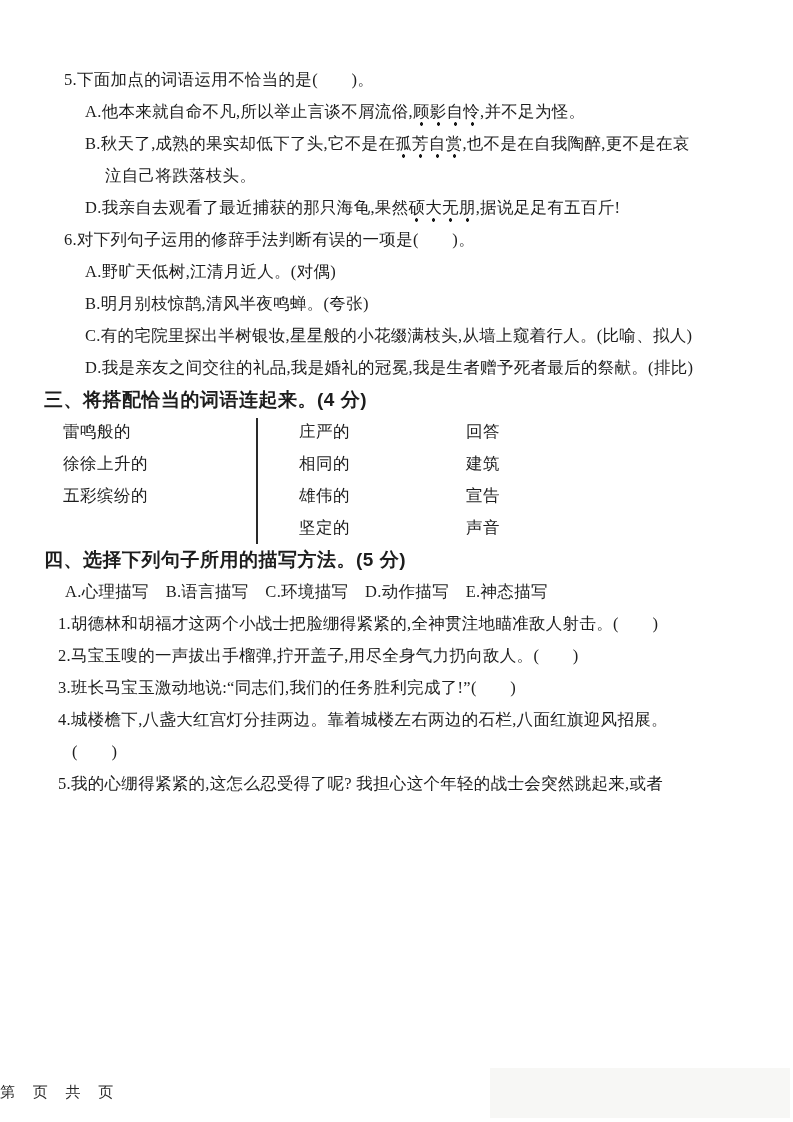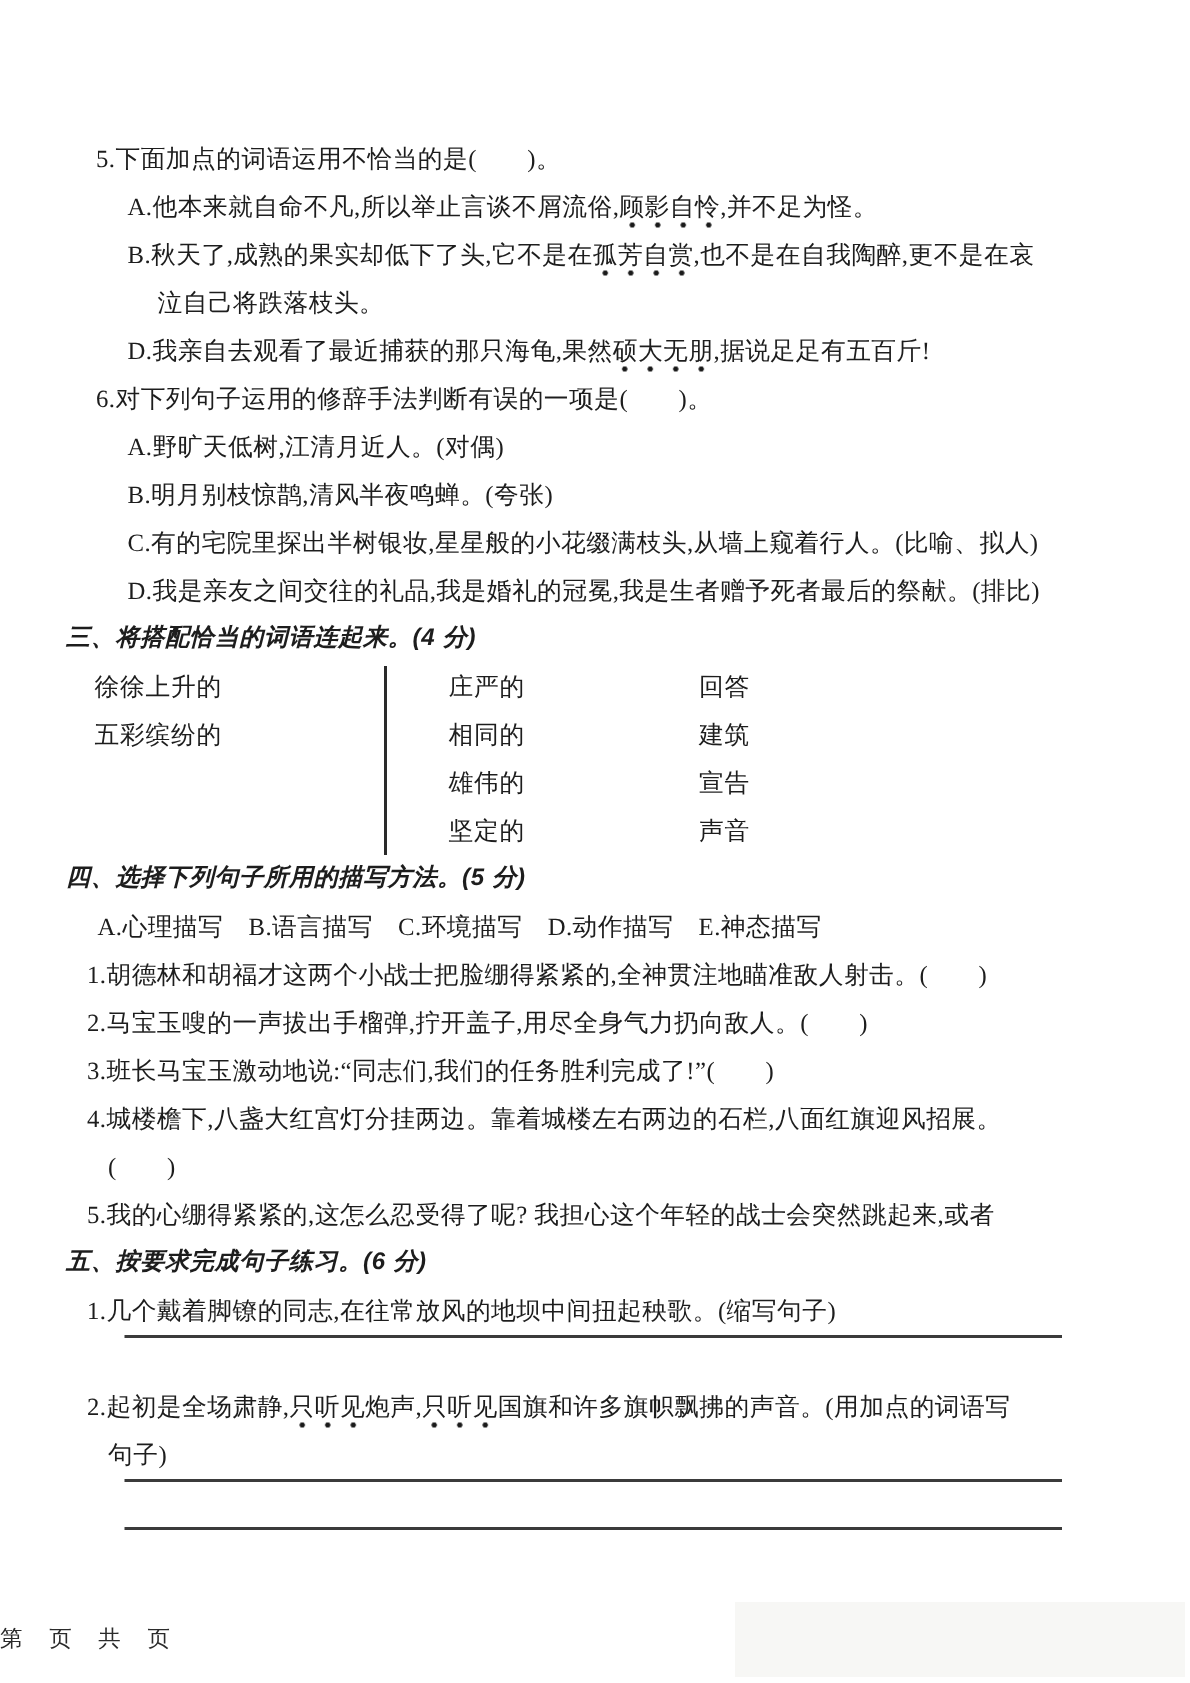--- a/index.html
+++ b/index.html
@@ -9,42 +9,41 @@
     font-family:"Liberation Serif","DejaVu Serif",serif;
     color:#1d1d1d;
     position:relative;
     overflow:hidden;
   }
   .page{
     position:absolute;inset:0;
     overflow:hidden;
   }
   .content{
-    padding:90px 0 0 60px;
+    padding:64px 0 0 60px;
   }
   .line{
     margin:0;
     line-height:32px;
     font-size:16.5px;
     white-space:nowrap;
     letter-spacing:0.3px;
   }
   .stem{margin-left:4px;}
   .opt{margin-left:25px;}
   .opt-cont{margin-left:45px;}
   .item{margin-left:-2px;}
   .item-cont{margin-left:12px;}
   .methods{margin-left:5px;}
   .sec-h{
     margin-left:-16px;
     font-family:"Liberation Sans","DejaVu Sans",sans-serif;
     font-weight:700;
-    font-size:16px;
+    font-size:19px;
     letter-spacing:0.5px;
-    font-style:italic;
   }
   
   .emph{
     background-image:radial-gradient(circle at center,#1a1a1a 1.6px,transparent 1.9px);
     background-size:17px 6px;
     background-repeat:repeat-x;
     background-position:left bottom;
     padding-bottom:6px;
     margin-bottom:-6px;
   }
@@ -107,20 +106,21 @@
       <p class="line opt">A.野旷天低树,江清月近人。(对偶)</p>
       <p class="line opt">B.明月别枝惊鹊,清风半夜鸣蝉。(夸张)</p>
       <p class="line opt">C.有的宅院里探出半树银妆,星星般的小花缀满枝头,从墙上窥着行人。(比喻、拟人)</p>
       <p class="line opt">D.我是亲友之间交往的礼品,我是婚礼的冠冕,我是生者赠予死者最后的祭献。(排比)</p>
     </section>
 
     <section>
       <p class="line sec-h">三、将搭配恰当的词语连起来。(4 分)</p>
       <div class="match">
         <div class="mc1">
+          <p class="mcell">雷鸣般的</p>
           <p class="mcell">徐徐上升的</p>
           <p class="mcell">五彩缤纷的</p>
         </div>
         <div class="mdivider"></div>
         <div class="mc3">
           <p class="mcell">庄严的</p>
           <p class="mcell">相同的</p>
           <p class="mcell">雄伟的</p>
           <p class="mcell">坚定的</p>
         </div>
@@ -137,26 +137,17 @@
       <p class="line sec-h">四、选择下列句子所用的描写方法。(5 分)</p>
       <p class="line methods">A.心理描写　B.语言描写　C.环境描写　D.动作描写　E.神态描写</p>
       <p class="line item">1.胡德林和胡福才这两个小战士把脸绷得紧紧的,全神贯注地瞄准敌人射击。(　　)</p>
       <p class="line item">2.马宝玉嗖的一声拔出手榴弹,拧开盖子,用尽全身气力扔向敌人。(　　)</p>
       <p class="line item">3.班长马宝玉激动地说:“同志们,我们的任务胜利完成了!”(　　)</p>
       <p class="line item">4.城楼檐下,八盏大红宫灯分挂两边。靠着城楼左右两边的石栏,八面红旗迎风招展。</p>
       <p class="line item-cont">(　　)</p>
       <p class="line item">5.我的心绷得紧紧的,这怎么忍受得了呢? 我担心这个年轻的战士会突然跳起来,或者</p>
     </section>
 
-    <section>
-      <p class="line sec-h">五、按要求完成句子练习。(6 分)</p>
-      <p class="line item">1.几个戴着脚镣的同志,在往常放风的地坝中间扭起秧歌。(缩写句子)</p>
-      <div class="rule"></div>
-      <p class="line item"><span>2.起初是全场肃静,</span><span class="emph">只听见</span><span>炮声,</span><span class="emph">只听见</span><span>国旗和许多旗帜飘拂的声音。(用加点的词语写</span></p>
-      <p class="line item-cont">句子)</p>
-      <div class="rule"></div>
-      <div class="rule"></div>
-    </section>
 
   </div>
 
   <div class="footer">第 页 共 页</div>
 </div>
 
 </body></html>

